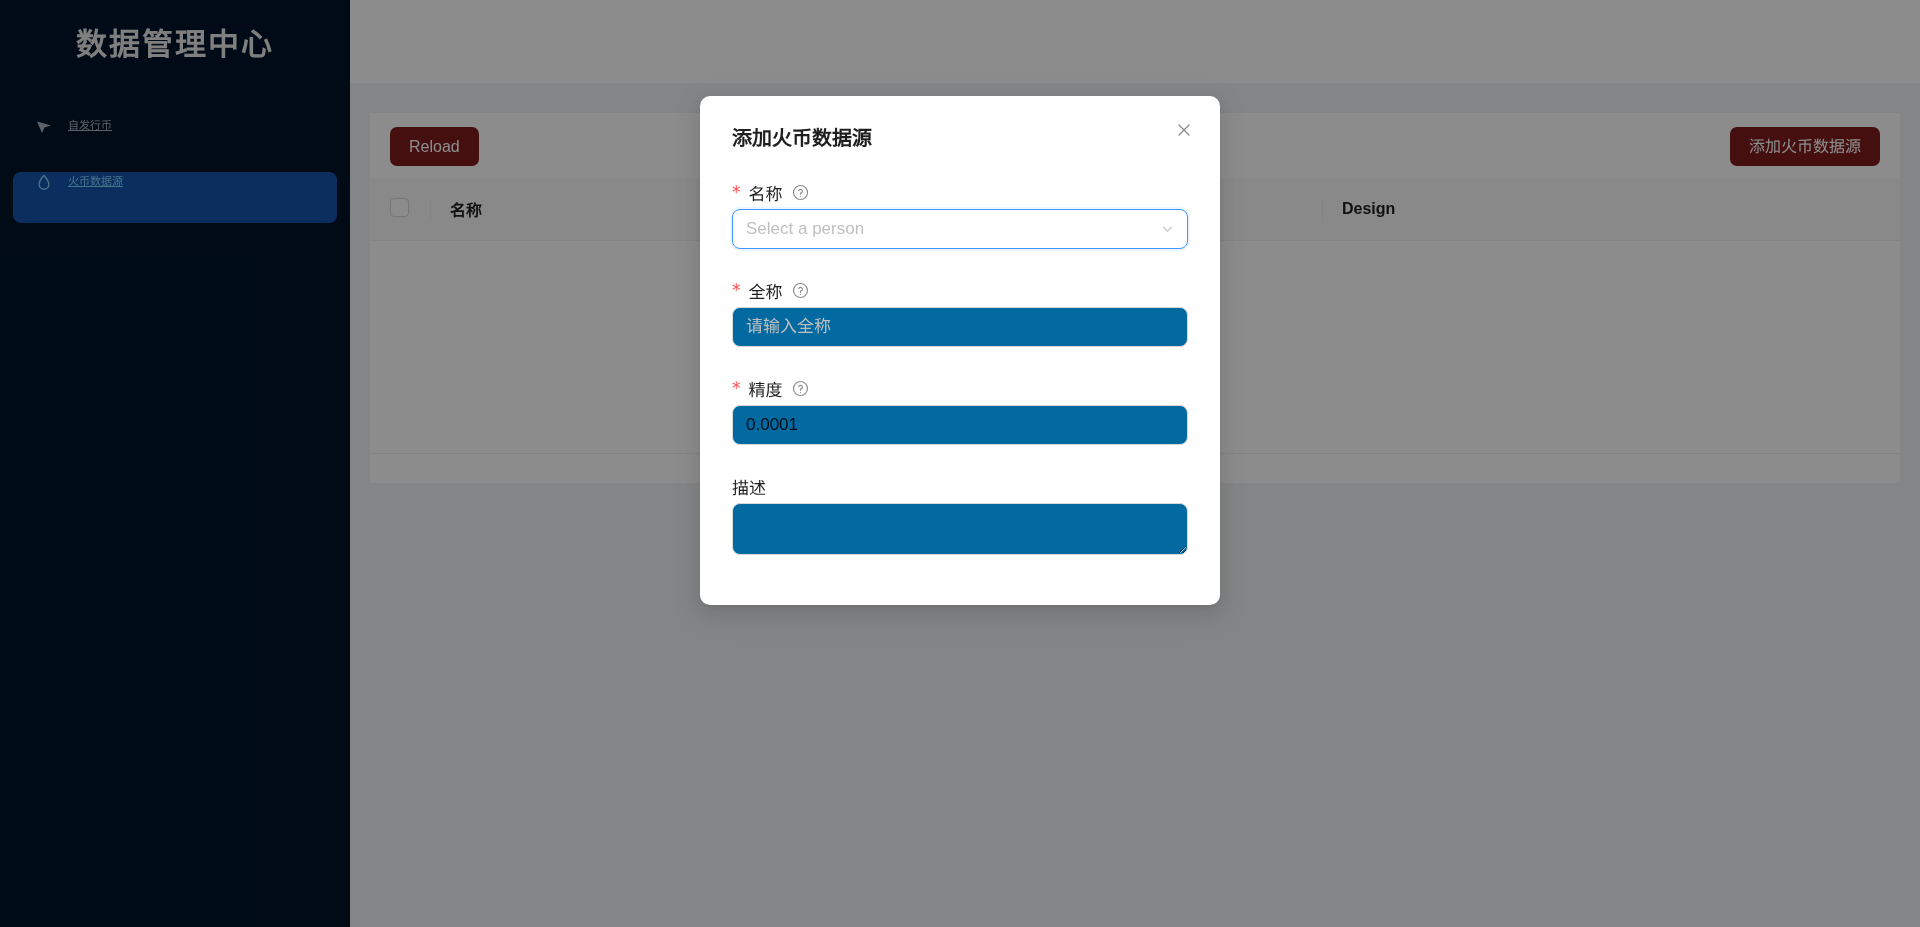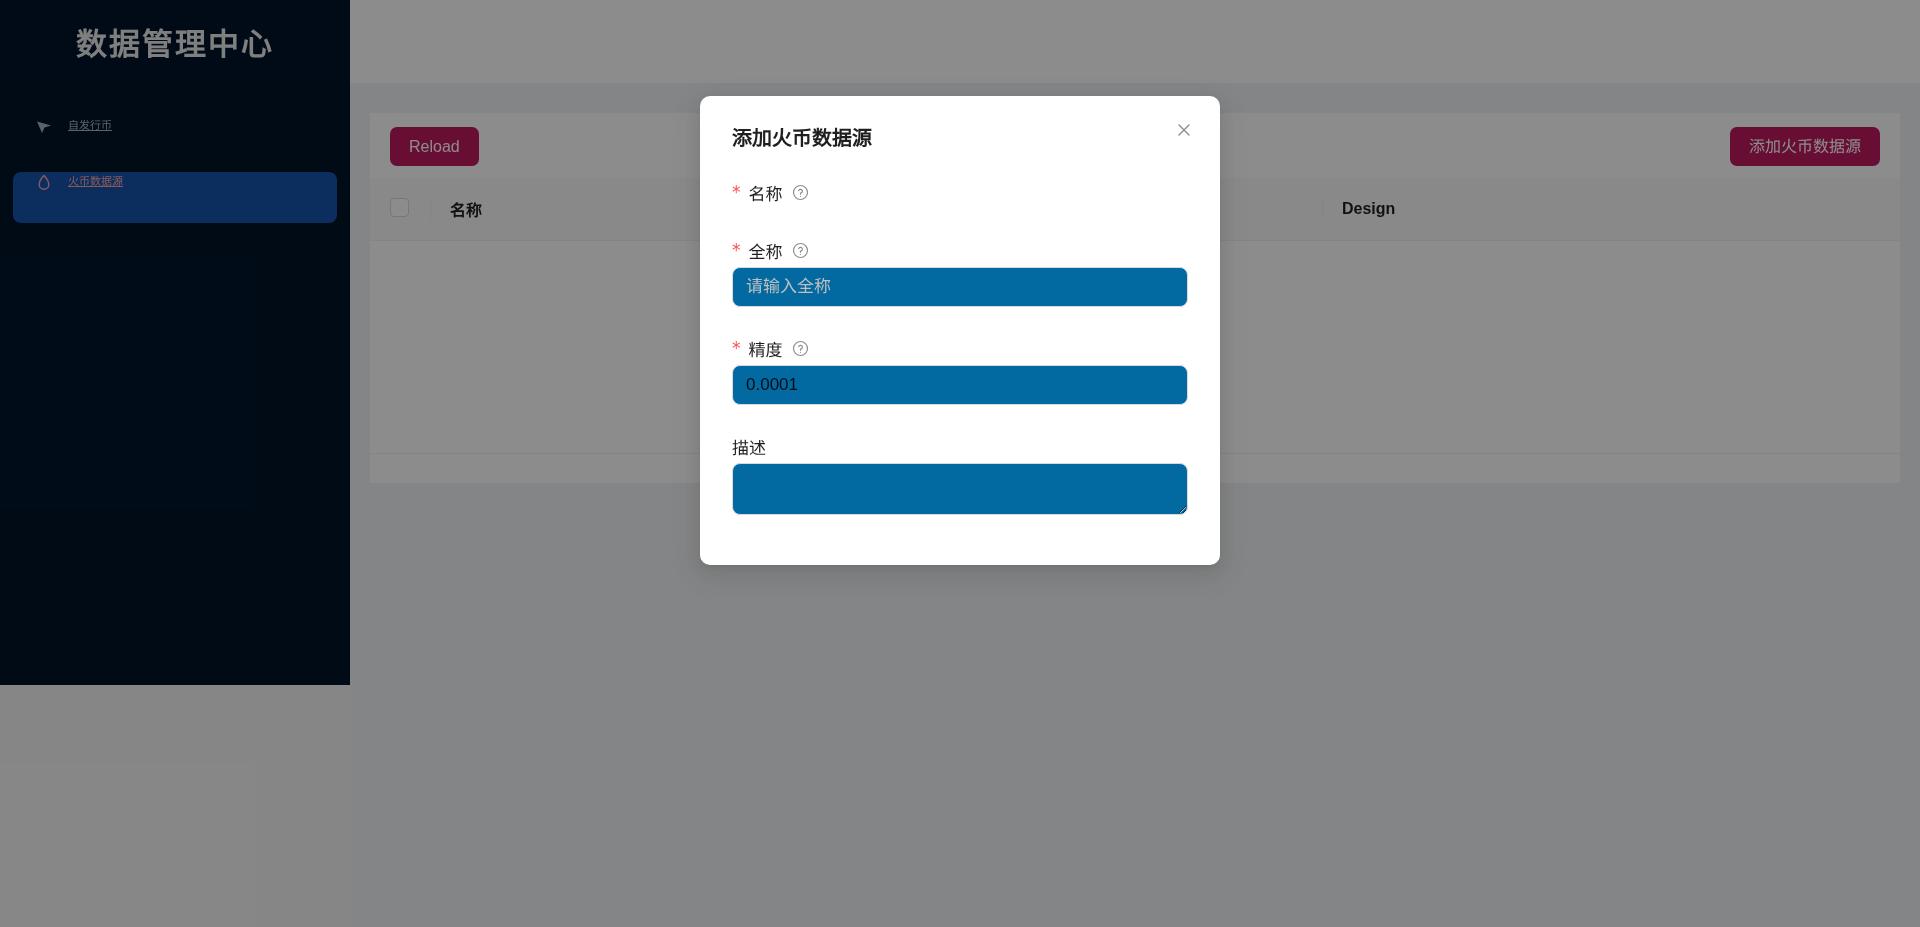--- a/index.html
+++ b/index.html
@@ -14,21 +14,21 @@
   #app {
     position: relative;
     width: 1920px; height: 927px;
     display: flex;
     background: #f5f5f5;
   }
 
   
   .sidebar {
     width: 350px;
-    height: 685px;
+    height: 927px;
     background: #001529;
     flex: 0 0 350px;
     display: flex;
     flex-direction: column;
     position: relative;
     z-index: 5;
   }
   .sidebar-header {
     height: 83px;
     background: #00152a;
@@ -53,21 +53,21 @@
     display: flex;
     padding-left: 20px;
     color: #a8b2bd;
     font-size: 11px;
     cursor: pointer;
     user-select: none;
     text-decoration: underline;
   }
   .menu-item.active {
     background: #1554ad;
-    color: #fca5a5;
+    color: #7dd3fc;
   }
   .menu-icon {
     width: 22px; height: 22px;
     margin-right: 13px;
     display: inline-flex;
     align-items: center;
     justify-content: center;
     flex: 0 0 22px;
   }
   .menu-icon svg { display: block; }
@@ -105,21 +105,21 @@
   .btn {
     border: 1px solid transparent;
     border-radius: 7px;
     font-size: 16px;
     padding: 9px 18px;
     cursor: pointer;
     font-family: inherit;
     line-height: 1.2;
   }
   .btn-primary {
-    background: #be185d;
+    background: #7f1d1d;
     color: #ffffff;
   }
   .btn-default {
     background: #ffffff;
     color: rgba(0,0,0,0.88);
     border: 1px solid #d9d9d9;
   }
 
   
   .tbl { width: 100%; border-collapse: collapse; }
@@ -354,20 +354,28 @@
         <span class="req-star">*</span>
         <span>名称</span>
         <span class="help-icon">
           <svg width="17" height="17" viewBox="0 0 16 16" fill="none" stroke="currentColor" stroke-width="1.1">
             <circle cx="8" cy="8" r="6.6"></circle>
             <path d="M6.3 6.2 A1.8 1.8 0 1 1 8 8.6 V9.6" stroke-linecap="round"></path>
             <circle cx="8" cy="11.6" r="0.6" fill="currentColor" stroke="none"></circle>
           </svg>
         </span>
       </div>
+      <div class="select-box">
+        <span class="select-placeholder">Select a person</span>
+        <span class="select-arrow">
+          <svg width="13" height="13" viewBox="0 0 12 12" fill="none" stroke="currentColor" stroke-width="1.4">
+            <path d="M2.5 4.5 L6 8 L9.5 4.5" stroke-linecap="round" stroke-linejoin="round"></path>
+          </svg>
+        </span>
+      </div>
     </div>
 
     <div class="form-item">
       <div class="form-label">
         <span class="req-star">*</span>
         <span>全称</span>
         <span class="help-icon">
           <svg width="17" height="17" viewBox="0 0 16 16" fill="none" stroke="currentColor" stroke-width="1.1">
             <circle cx="8" cy="8" r="6.6"></circle>
             <path d="M6.3 6.2 A1.8 1.8 0 1 1 8 8.6 V9.6" stroke-linecap="round"></path>

